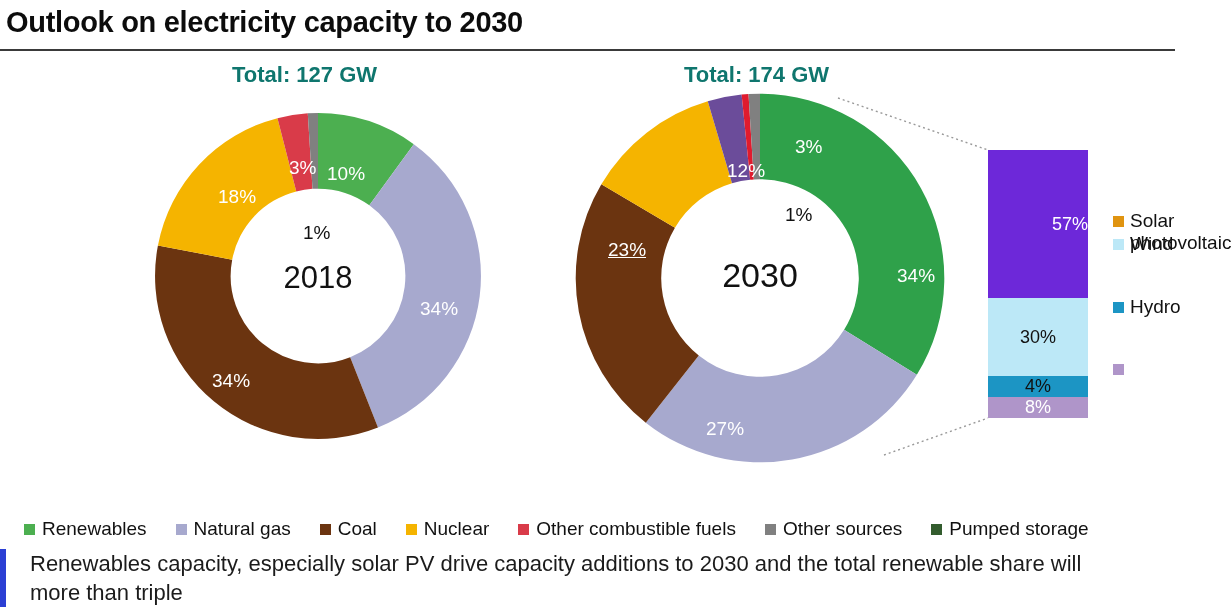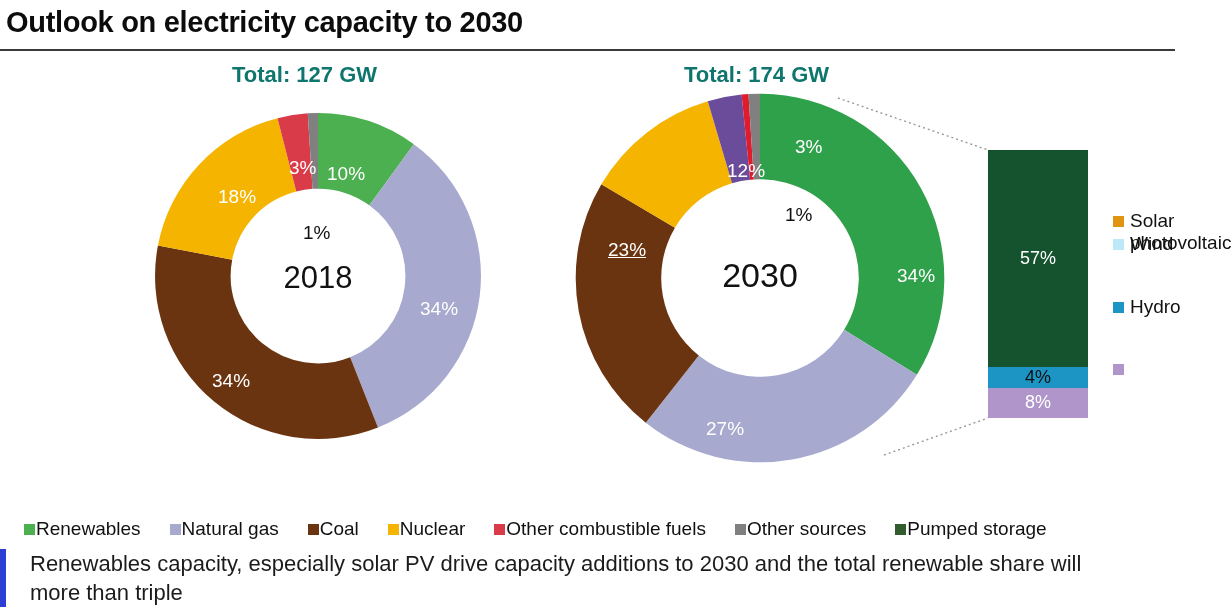--- a/index.html
+++ b/index.html
@@ -67,21 +67,21 @@
     position:absolute;display:flex;align-items:flex-start;gap:6px;
   }
   .rlegend-item .sw{width:11px;height:11px;flex:0 0 11px;margin-top:6px;}
   .rlegend-item .tx{font-size:19px;line-height:22px;color:#111;max-width:124px;}
 
   
   #legend{
     position:absolute;left:24px;top:518px;
     display:flex;align-items:center;gap:0px;white-space:nowrap;
   }
-  #legend .litem{display:flex;align-items:center;gap:1px;margin-right:29px;}
+  #legend .litem{display:flex;align-items:center;gap:7px;margin-right:29px;}
   #legend .litem .sw{width:11px;height:11px;flex:0 0 11px;}
   #legend .litem .tx{font-size:19px;color:#111;}
 
   
   #caption{
     position:absolute;left:0;top:549px;width:1131px;
     display:flex;align-items:flex-start;
   }
   #caption .accent{width:6px;align-self:stretch;background:#2b3fd4;flex:0 0 6px;min-height:56px;}
   #caption .ctext{
@@ -127,22 +127,25 @@
           <path d="M 16.504939597643073 50.62819743611978 A 97 97 0 0 1 72.5134471349765 6.975866509823021 L 85.26494073215235 50.13139235578141 A 52 52 0 0 0 55.23976143378804 73.53264192451782 Z" fill="#F5B400"></path>
           <path d="M 72.5134471349765 6.975866509823021 A 97 97 0 0 1 90.322781817928 3.483931657694555 L 94.81221293332223 48.259427280413576 A 52 52 0 0 0 85.26494073215235 50.13139235578141 Z" fill="#6B4C9A"></path>
           <path d="M 90.322781817928 3.483931657694555 A 97 97 0 0 1 93.945598342232 3.1891317022390524 L 96.75434137934087 48.10139019089104 A 52 52 0 0 0 94.81221293332223 48.259427280413576 Z" fill="#E01B2E"></path>
           <path d="M 93.945598342232 3.1891317022390524 A 97 97 0 0 1 99.99999999999999 3 L 99.99999999999999 48 A 52 52 0 0 0 96.75434137934087 48.10139019089104 Z" fill="#808080"></path>
         </g>
     </svg>
     <div class="donut-center-label">2030</div>
   </div>
 
   <div id="breakdown-bar">
-      <div class="seg" style="flex: 57 0 0px; background: #14532d; color: rgb(255, 255, 255);">
+      <div class="seg" style="flex: 57 0 0px; background: #6d28d9; color: rgb(255, 255, 255); justify-content: flex-end;">
         <span class="seg-label">57%</span>
+      </div>
+      <div class="seg" style="flex: 30 0 0px; background: rgb(188, 232, 247); color: rgb(17, 17, 17);">
+        <span class="seg-label">30%</span>
       </div>
       <div class="seg" style="flex: 4 0 0px; background: rgb(28, 149, 196); color: rgb(17, 17, 17);">
         <span class="seg-label">4%</span>
       </div>
       <div class="seg" style="flex: 8 0 0px; background: rgb(175, 149, 201); color: rgb(255, 255, 255);">
         <span class="seg-label">8%</span>
       </div>
     </div>
 
   <div id="rlegend">

